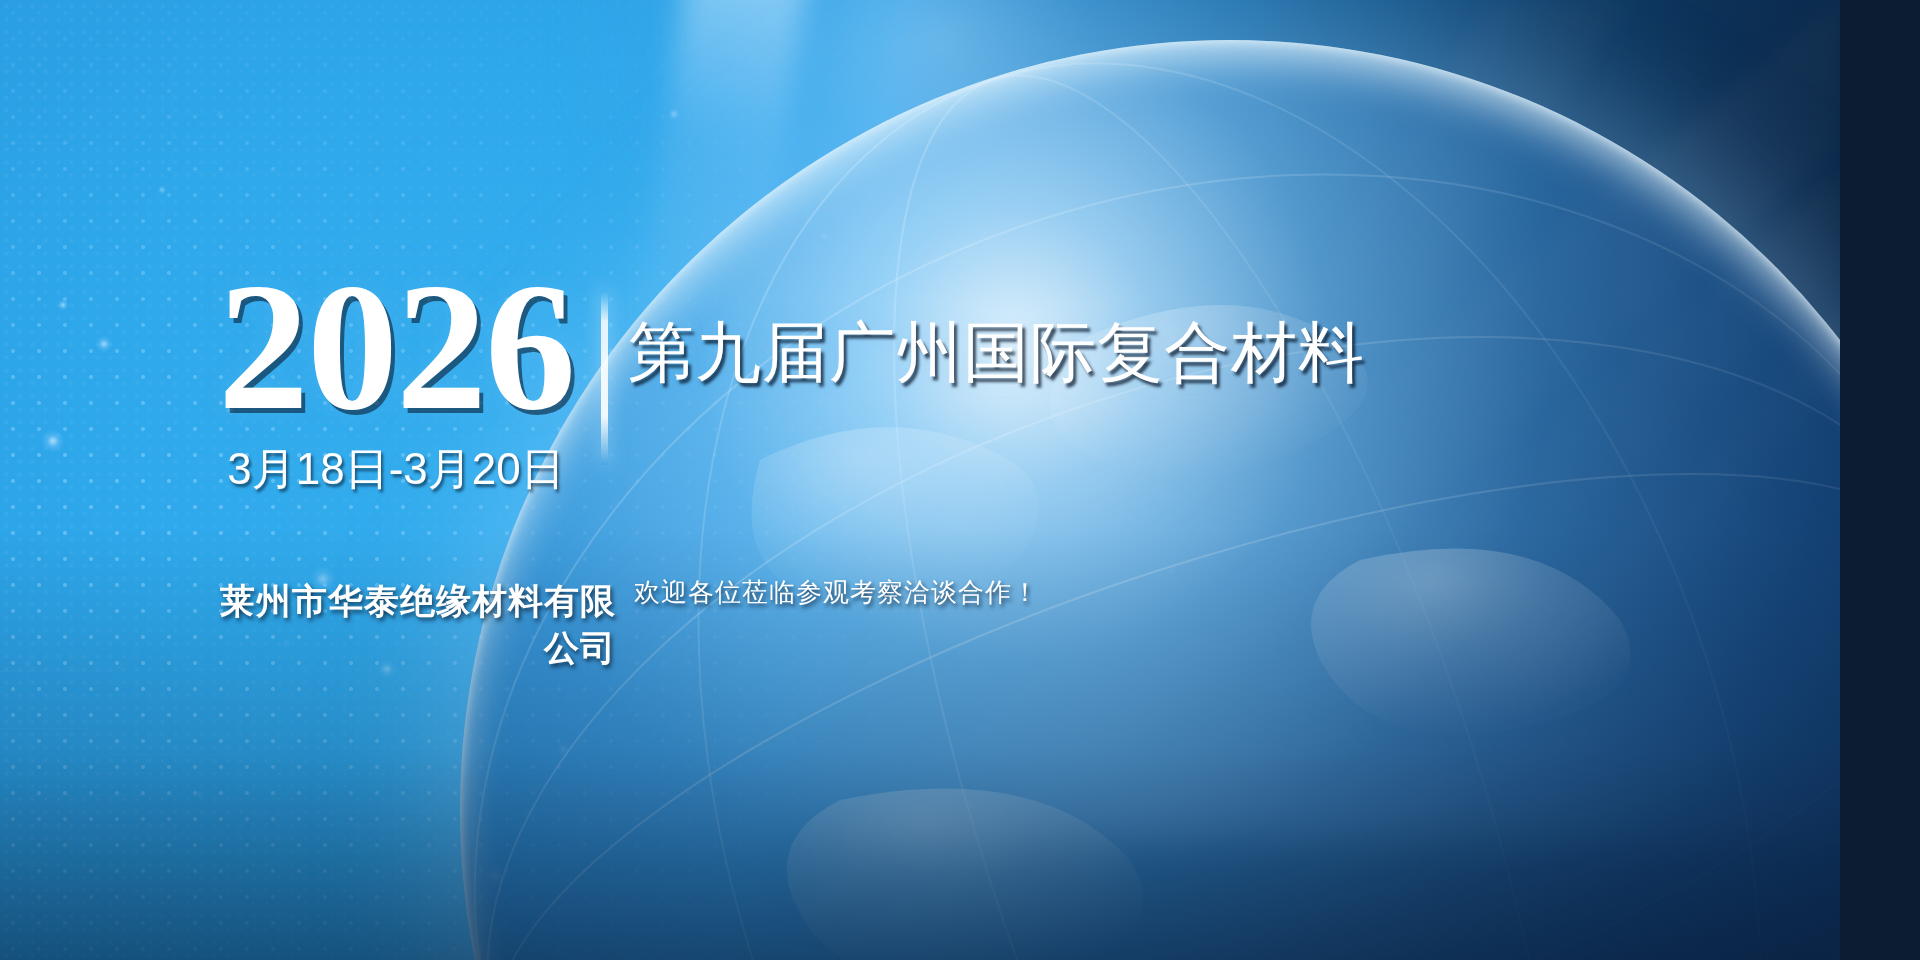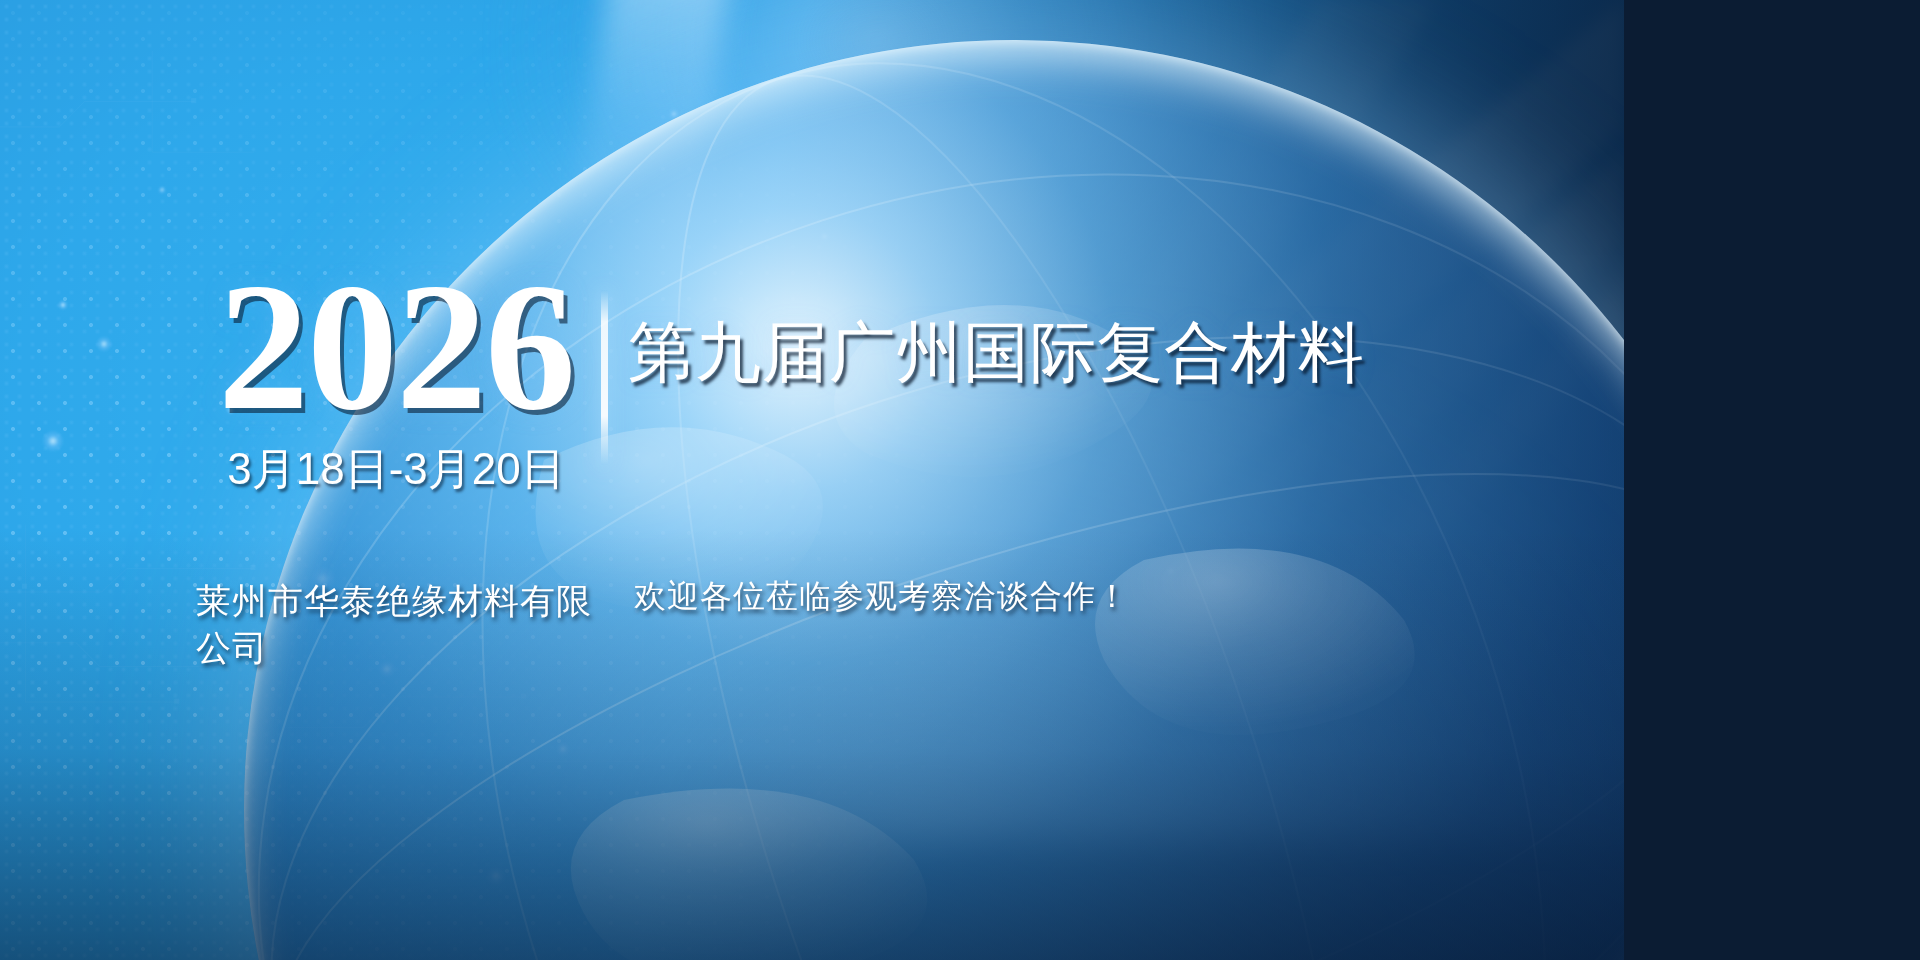--- a/index.html
+++ b/index.html
@@ -7,21 +7,21 @@
     margin: 0;
     padding: 0;
     background: #0b1c33;
   }
   body {
     font-family: "Liberation Sans", "DejaVu Sans", sans-serif;
   }
 
   .banner {
     position: relative;
-    width: 1624px;
+    width: 1840px;
     height: 960px;
     overflow: hidden;
     background: #000000;
     user-select: none;
   }
 
   
 
   
   .bg-base {
@@ -222,25 +222,26 @@
     color: #ffffff;
     letter-spacing: 0px;
     text-shadow: 2px 3px 3px rgba(4,18,38,0.6);
   }
 
   .company {
     position: absolute;
     left: 196px;
     top: 578px;
     width: 420px;
-    text-align: left;
+    text-align: right;
     font-size: 35px;
     color: #ffffff;
     letter-spacing: 1px;
     text-shadow: 2px 3px 4px rgba(4,18,38,0.70);
+    font-weight: bold;
   }
 
   .divider {
     position: absolute;
     left: 601px;
     top: 290px;
     width: 7px;
     height: 175px;
     background: linear-gradient(180deg,
         rgba(255,255,255,0.0) 0%,
@@ -264,21 +265,21 @@
     color: #ffffff;
     letter-spacing: 1px;
     white-space: nowrap;
     text-shadow: 3px 4px 3px rgba(3,16,36,0.72), 0 0 22px rgba(90,170,240,0.18);
   }
 
   .welcome {
     position: absolute;
     left: 634px;
     top: 575px;
-    font-size: 32px;
+    font-size: 26px;
     color: #ffffff;
     letter-spacing: 1px;
     white-space: nowrap;
     text-shadow: 2px 3px 4px rgba(3,16,36,0.72);
   }
 </style>
 </head>
 <body>
 
 <div class="banner">

